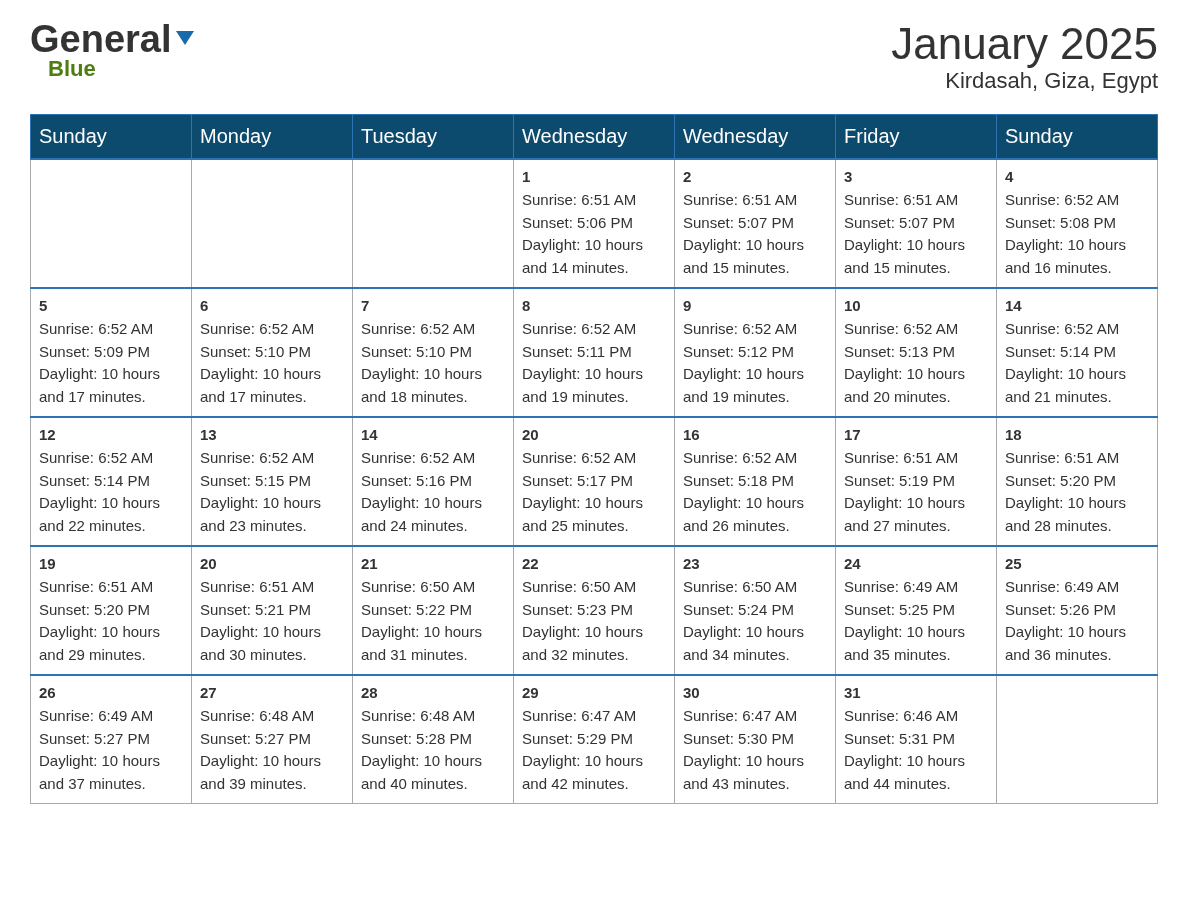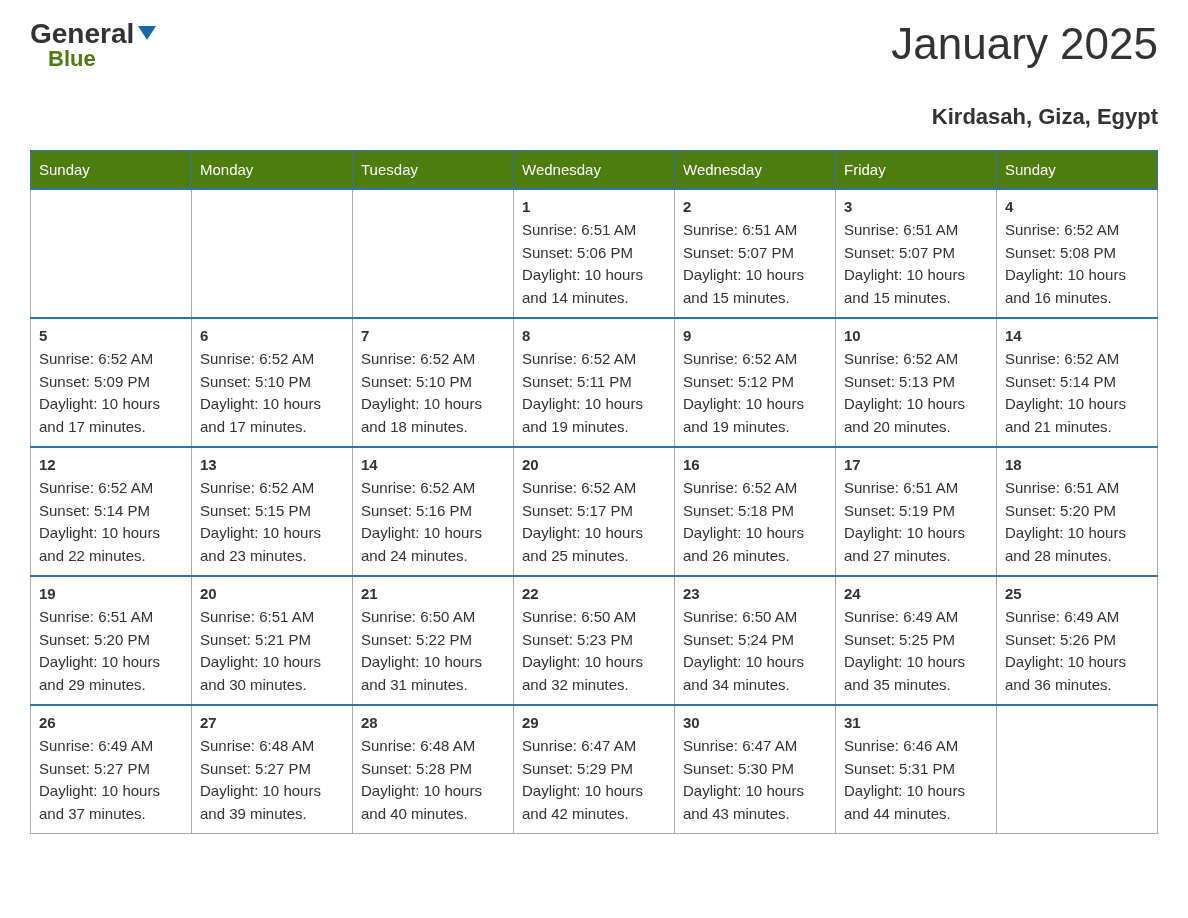--- a/index.html
+++ b/index.html
@@ -15,21 +15,21 @@
       justify-content: space-between;
       align-items: flex-start;
       margin-bottom: 20px;
     }
     .logo {
       display: flex;
       flex-direction: column;
       align-items: flex-start;
     }
     .logo-text {
-      font-size: 28px;
+      font-size: 38px;
       font-weight: bold;
       color: #333;
       line-height: 1;
     }
     .logo-blue {
       color: #4d7c0f;
       font-size: 22px;
       font-weight: bold;
       margin-top: -2px;
       margin-left: 18px;
@@ -38,34 +38,33 @@
       text-align: right;
     }
     .title-block h1 {
       font-size: 44px;
       font-weight: normal;
       color: #333;
       line-height: 1.1;
     }
     .title-block h2 {
       font-size: 22px;
-      font-weight: bold;
-      color: #333;
-      margin-top: 36px;
+      font-weight: normal;
+      color: #333;
     }
     table {
       width: 100%;
       border-collapse: collapse;
       table-layout: fixed;
     }
     thead tr th {
-      background-color: #4d7c0f;
+      background-color: #0c4a6e;
       color: #fff;
       padding: 10px 8px;
-      font-size: 15px;
+      font-size: 20px;
       font-weight: normal;
       text-align: left;
       border: 1px solid #2e74b5;
     }
     tbody tr td {
       vertical-align: top;
       padding: 8px 8px;
       border: 1px solid #aaa;
       border-top: 2px solid #2e74b5;
       font-size: 13px;

